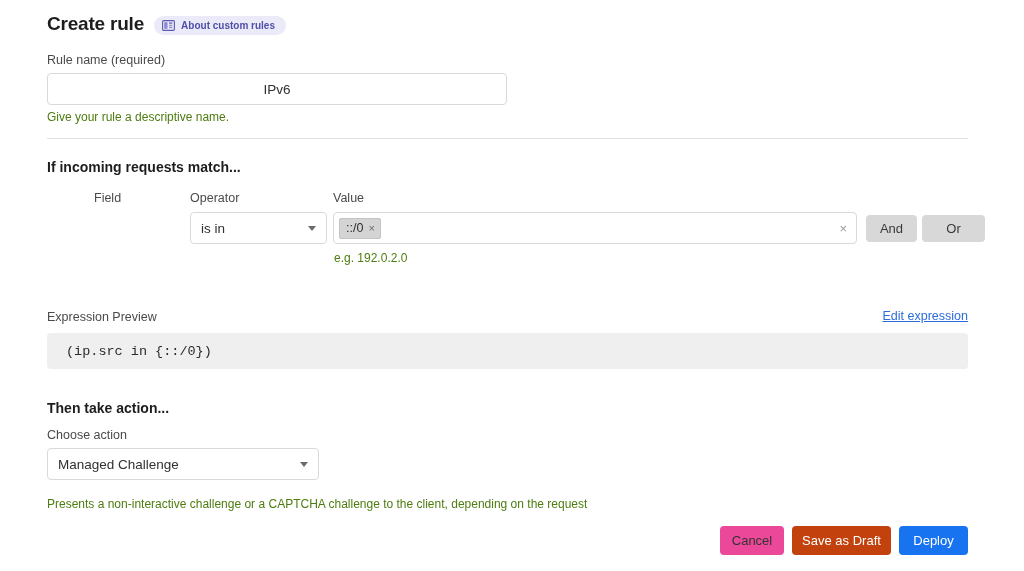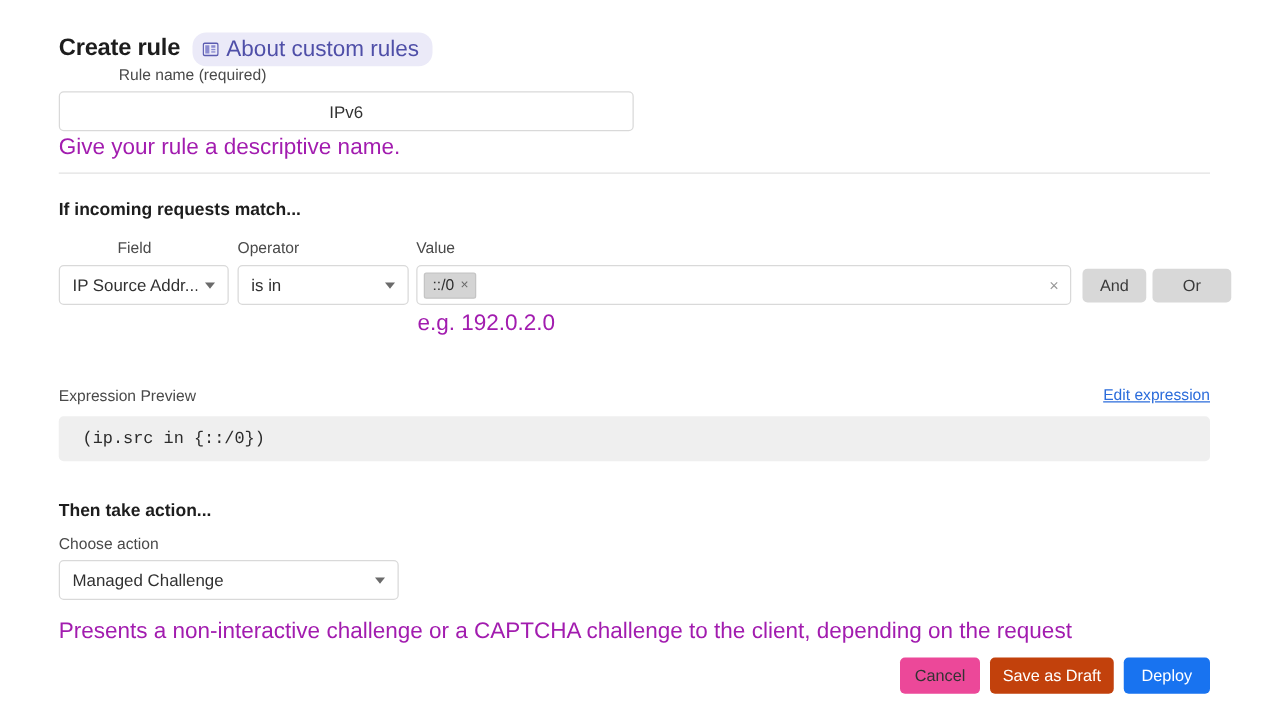--- a/index.html
+++ b/index.html
@@ -9,49 +9,50 @@
     background: #ffffff;
     font-family: "Liberation Sans", sans-serif;
     color: #313131;
     overflow: hidden;
   }
   .page { position: relative; width: 1024px; height: 571px; }
 
   
   .header-row {
     position: absolute; left: 47px; top: 12px;
-    display: flex; align-items: center; gap: 10px; margin-top: 12px;
+    display: flex; align-items: center; gap: 10px;
   }
   .page-title {
     font-size: 19px; font-weight: bold; color: #1d1d1d;
     letter-spacing: -0.2px; line-height: 24px;
   }
   .about-badge {
     display: inline-flex; align-items: center; gap: 6px;
     background: #ebeaf8; border-radius: 11px;
     padding: 3px 11px 3px 8px;
-    font-size: 18px; color: #4f4fa8;
+    font-size: 10px; color: #4f4fa8;
     cursor: pointer;
     margin-top: 2px;
+    font-weight: bold;
   }
   .about-badge .bicon { display: inline-flex; align-items: center; }
 
   
   .field-label {
     font-size: 12.5px; color: #4a4a4a; line-height: 16px;
   }
   .helper-text {
-    font-size: 18px; color: #a21caf; line-height: 16px;
+    font-size: 12px; color: #4d7c0f; line-height: 16px;
   }
   .section-head {
     font-size: 14px; font-weight: bold; color: #1d1d1d;
   }
 
   
-  .lbl-rulename { position: absolute; left: 47px; top: 52px; margin-left: 48px; }
+  .lbl-rulename { position: absolute; left: 47px; top: 52px; }
   .input-rulename {
     position: absolute; left: 47px; top: 73px;
     width: 460px; height: 32px;
     border: 1px solid #d9d9d9; border-radius: 4px;
     background: #fff;
     font-family: "Liberation Sans", sans-serif;
     font-size: 13.5px; color: #313131;
     padding: 0 11px;
     outline: none;
     text-align: center;
@@ -189,24 +190,20 @@
   <div class="helper-text hint-rulename">Give your rule a descriptive name.</div>
 
   <div class="divider"></div>
 
   <div class="section-head head-match">If incoming requests match...</div>
 
   <div class="field-label lbl-field">Field</div>
   <div class="field-label lbl-operator">Operator</div>
   <div class="field-label lbl-value">Value</div>
 
-  <div class="select-box select-field">
-    <span class="sel-text">IP Source Addr...</span>
-    <span class="caret"></span>
-  </div>
 
   <div class="select-box select-operator">
     <span class="sel-text">is in</span>
     <span class="caret"></span>
   </div>
 
   <div class="value-input-wrap">
     <span class="chip">
       <span>::/0</span>
       <span class="chip-x">×</span>

